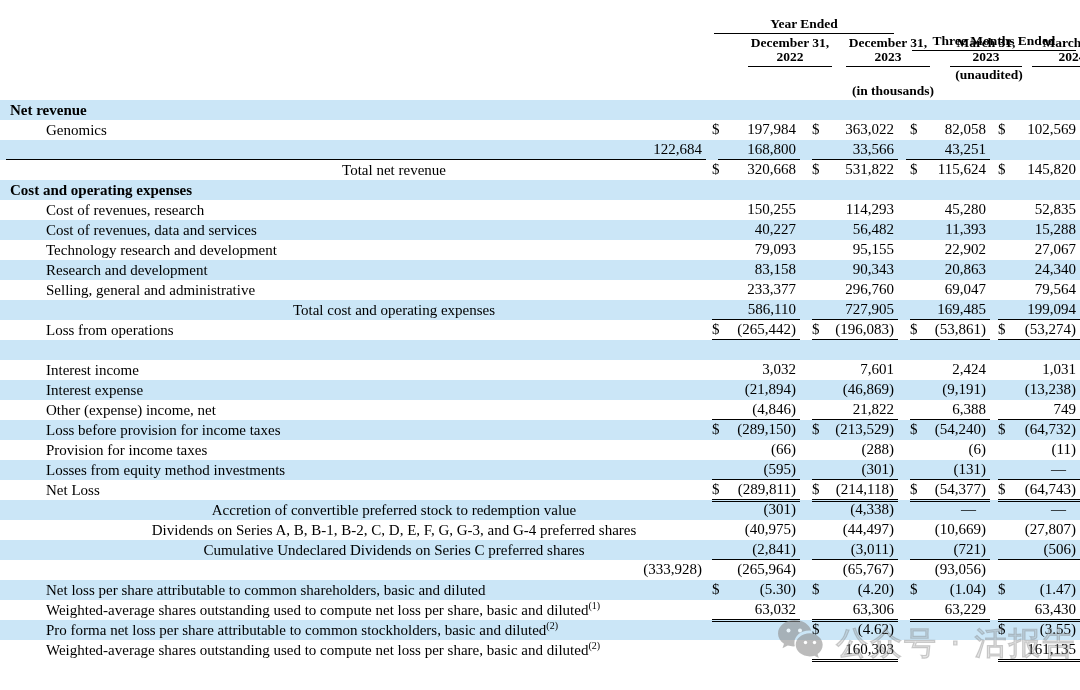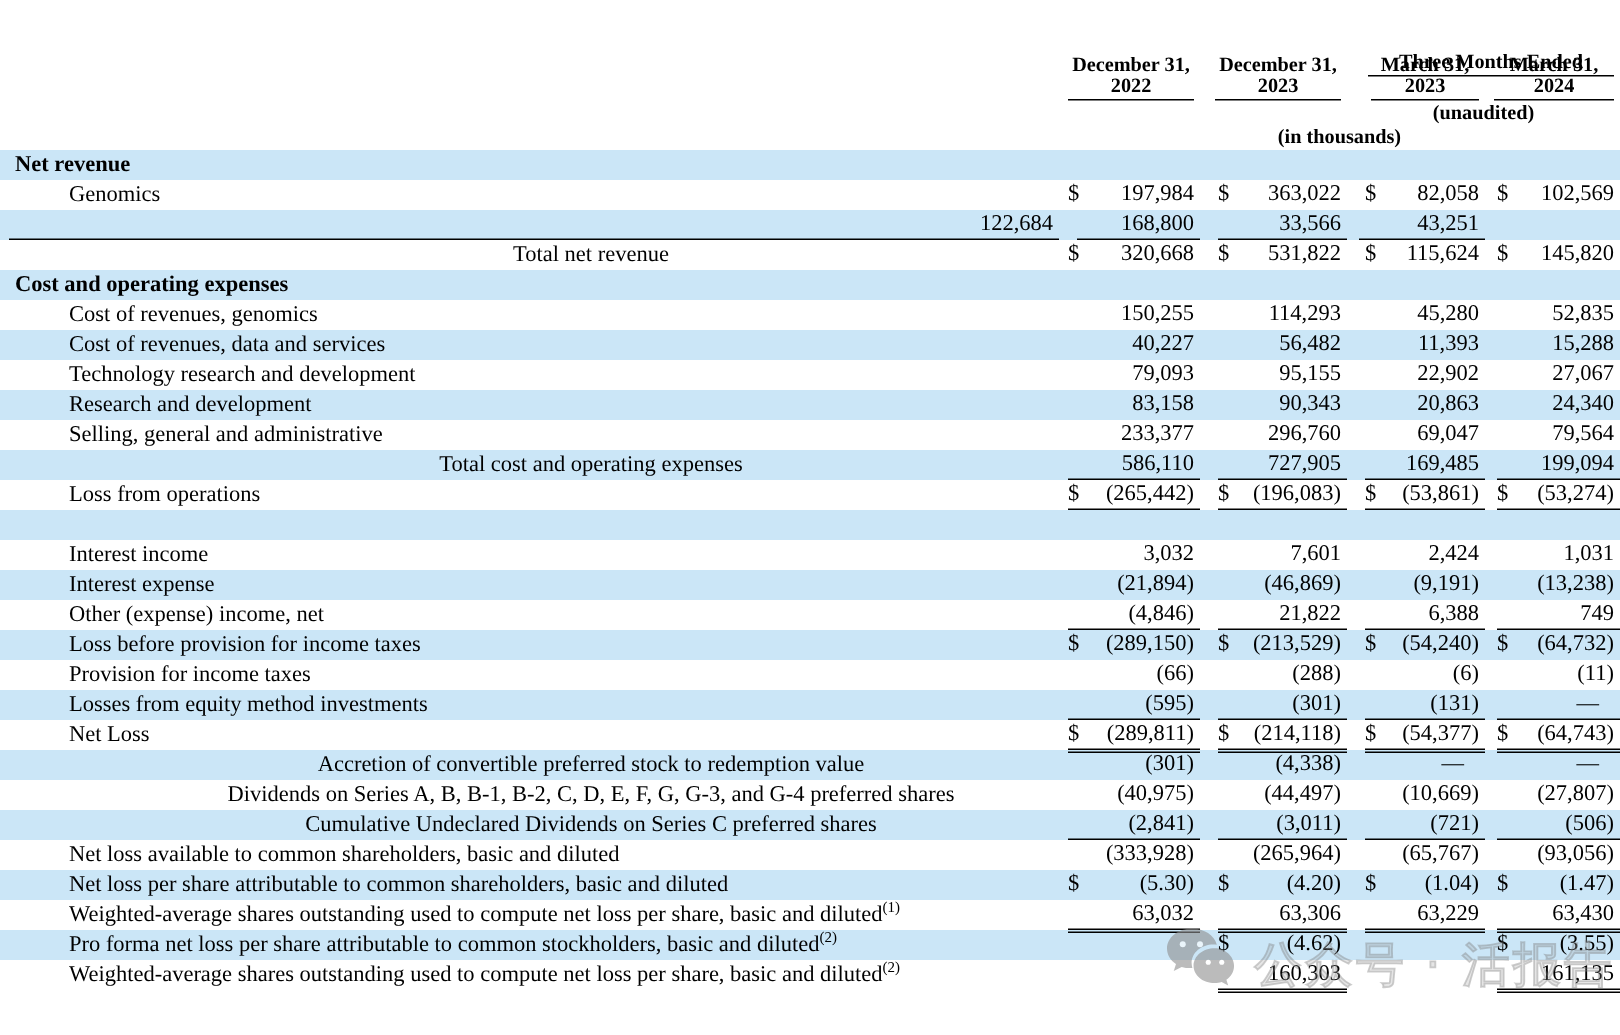--- a/index.html
+++ b/index.html
@@ -3,21 +3,21 @@
 <meta charset="utf-8">
 <style>
   html,body{margin:0;padding:0;background:#fff;}
   .page{position:relative;width:1080px;height:690px;background:#ffffff;overflow:hidden;
         font-family:"Liberation Serif","DejaVu Serif",serif;color:#000;}
   
   .hdr{position:absolute;top:0;left:0;width:1080px;height:100px;font-weight:bold;font-size:13.5px;}
   .hgroup{position:absolute;text-align:center;border-bottom:1.5px solid #000;padding-bottom:2px;line-height:15px;}
   .hg1{top:16px;left:714px;width:180px;}
   .hg2{top:33px;left:912px;width:164px;}
-  .hdate{position:absolute;top:36px;text-align:center;border-bottom:1.5px solid #000;padding-bottom:2px;line-height:14px;height:28px;}
+  .hdate{position:absolute;top:36px;text-align:center;border-bottom:1.5px solid #000;padding-bottom:2px;line-height:14px;height:28px;margin-left:36px;}
   .hd1{left:712px;width:84px;}
   .hd2{left:810px;width:84px;}
   .hd3{left:914px;width:72px;}
   .hd4{left:996px;width:80px;}
   .hunaud{position:absolute;top:68px;left:898px;width:182px;text-align:center;line-height:14px;}
   .hthous{position:absolute;top:84px;left:706px;width:374px;text-align:center;line-height:14px;}
   
   .rows{position:absolute;top:100px;left:0;width:1080px;}
   .grid{display:grid;grid-template-columns:706px 94px 98px 92px 90px;}
   .row{height:20px;line-height:20px;font-size:15px;}
@@ -43,20 +43,21 @@
   .wm-icon{flex:0 0 auto;margin-right:8px;}
   .wm-text{font-family:"DejaVu Sans","Liberation Sans",sans-serif;font-size:32px;letter-spacing:2px;
            color:rgba(145,145,145,0.40);-webkit-text-stroke:1.2px rgba(125,125,125,0.65);white-space:nowrap;}
 </style>
 </head>
 <body>
 
 <div class="page">
 
   <div class="hdr">
+    <div class="hgroup hg1">Year Ended</div>
     <div class="hgroup hg2">Three Months Ended</div>
 
     <div class="hdate hd1">
       <div>December 31,</div>
       <div>2022</div>
     </div>
     <div class="hdate hd2">
       <div>December 31,</div>
       <div>2023</div>
     </div>
@@ -162,21 +163,21 @@
         </div>
       </div>
       <div class="grid row shaded">
         <div class="label ind0 bold"><span>Cost and operating expenses</span></div>
         <div class="cell c1"></div>
         <div class="cell c2"></div>
         <div class="cell c3"></div>
         <div class="cell c4"></div>
       </div>
       <div class="grid row">
-        <div class="label ind1"><span>Cost of revenues, genomics</span></div>
+        <div class="label ind1"><span>Cost of revenues, research</span></div>
         <div class="cell c1">
           <div class="box">
             <span class="d"></span>
             <span class="v">150,255</span>
           </div>
         </div>
         <div class="cell c2">
           <div class="box">
             <span class="d"></span>
             <span class="v">114,293</span>
@@ -628,21 +629,20 @@
           </div>
         </div>
         <div class="cell c4">
           <div class="box u">
             <span class="d"></span>
             <span class="v">(506)</span>
           </div>
         </div>
       </div>
       <div class="grid row">
-        <div class="label ind1"><span>Net loss available to common shareholders, basic and diluted</span></div>
         <div class="cell c1">
           <div class="box">
             <span class="d"></span>
             <span class="v">(333,928)</span>
           </div>
         </div>
         <div class="cell c2">
           <div class="box">
             <span class="d"></span>
             <span class="v">(265,964)</span>

